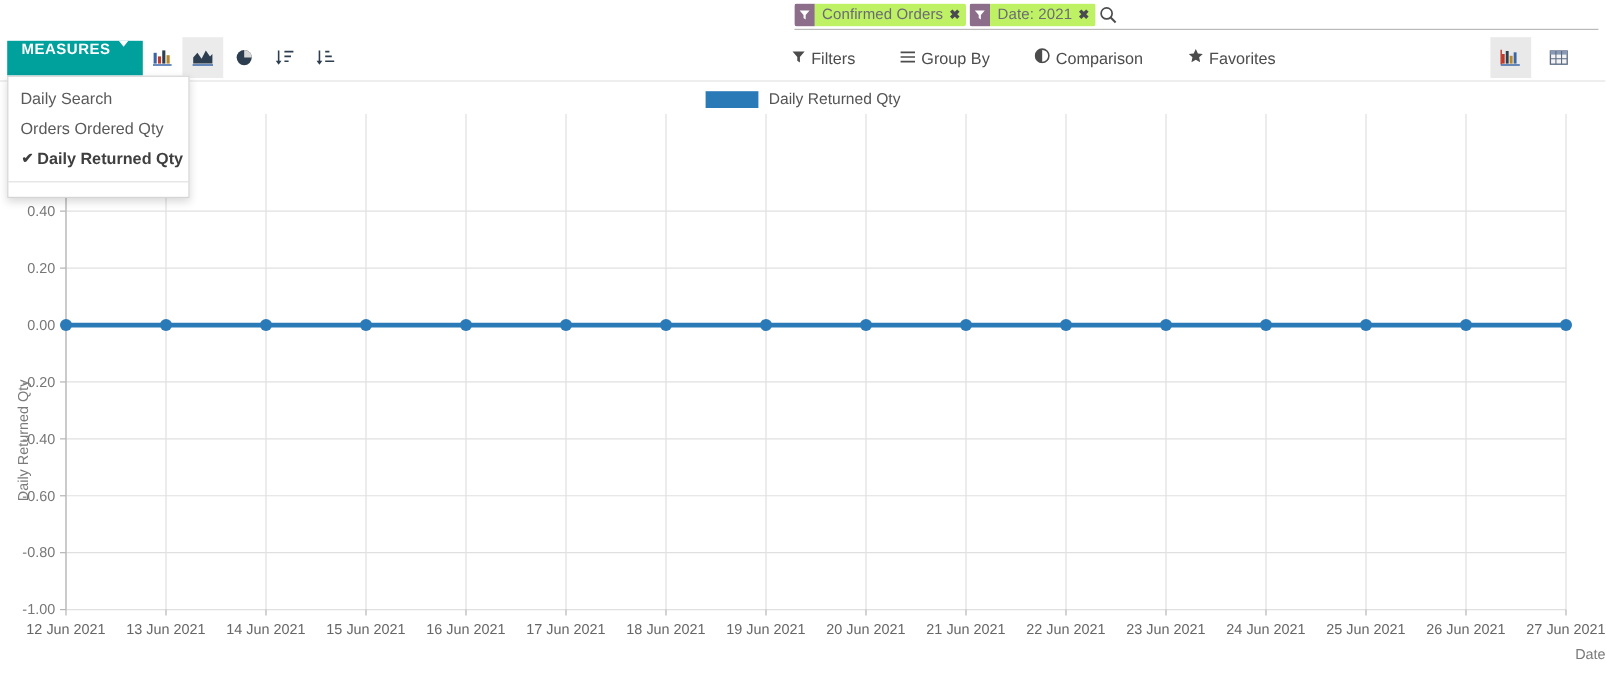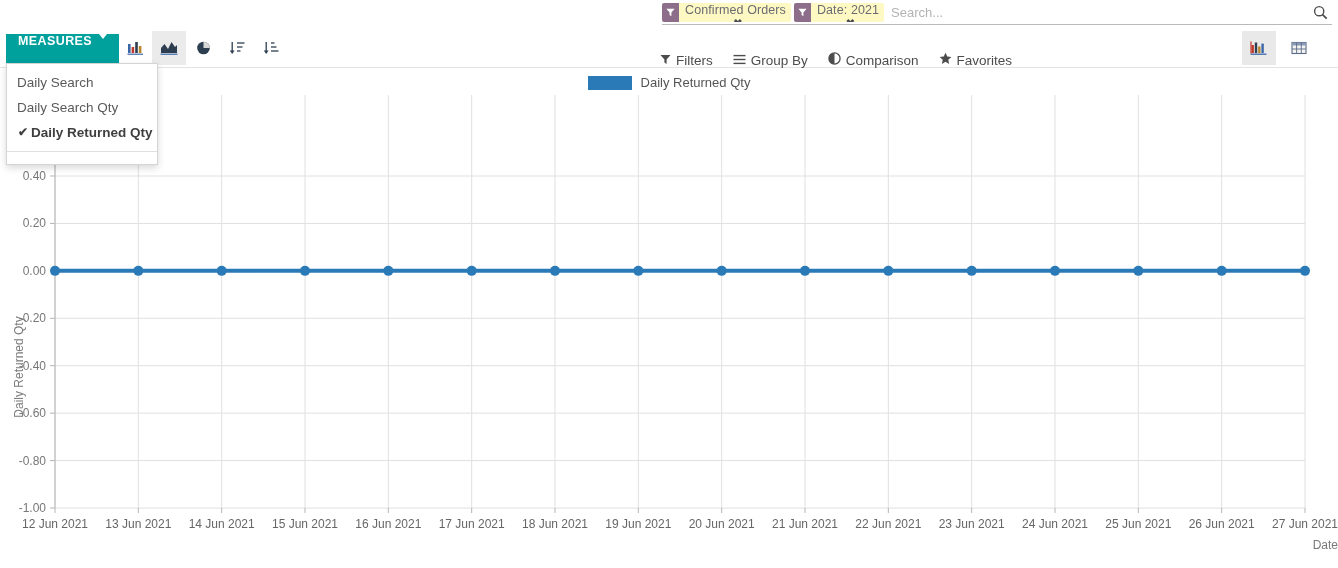--- a/index.html
+++ b/index.html
@@ -52,28 +52,27 @@
     background: #8d6e8a;
     color: #ffffff;
     display: flex;
     align-items: center;
     justify-content: center;
     width: 17px;
     font-size: 10px;
     line-height: 1;
   }
   .facet-label {
-    background: #fef9c3;
+    background: #bef264;
     color: #6b6b73;
     display: flex;
     align-items: center;
     padding: 0 5px 0 6px;
     white-space: nowrap;
     letter-spacing: 0.1px;
-    flex-direction: column;
   }
   .facet-close {
     color: #4a4a52;
     font-size: 11px;
     margin-left: 5px;
     font-weight: bold;
   }
   .search-input {
     border: none;
     outline: none;
@@ -140,22 +139,22 @@
     border: none;
     cursor: pointer;
   }
   .icon-btn.active { background: #ebebeb; }
 
   .mid-btns {
     position: absolute;
     left: 660px; top: 0px;
     height: 40px;
     display: flex;
-    align-items: flex-end;
-    gap: 20px;
+    align-items: center;
+    gap: 37px;
   }
   .mid-btn {
     display: flex;
     align-items: center;
     gap: 5px;
     font-size: 13.5px;
     color: #4c4c4c;
     cursor: pointer;
     white-space: nowrap;
     font-weight: 500;
@@ -281,21 +280,20 @@
         <svg width="9" height="9" viewBox="0 0 12 12" aria-hidden="true">
           <polygon points="0.5,1 11.5,1 7.2,6 7.2,11 4.8,9.4 4.8,6" fill="#ffffff"></polygon>
         </svg>
       </span>
       <span class="facet-label">
         <span>Date: 2021</span>
         <span class="facet-close">✖</span>
       </span>
     </div>
 
-    <input class="search-input" type="text" placeholder="Search..." style="">
 
     <span class="search-magnifier">
       <svg width="15" height="15" viewBox="0 0 16 16" aria-hidden="true">
         <circle cx="6.6" cy="6.6" r="4.9" fill="none" stroke="#4c4c4c" stroke-width="1.5"></circle>
         <line x1="10.2" y1="10.2" x2="14.6" y2="14.6" stroke="#4c4c4c" stroke-width="1.8"></line>
       </svg>
     </span>
   </div>
 </div>
 
@@ -413,21 +411,21 @@
         <line x1="2" y1="9" x2="16" y2="9" stroke="#5a6b86" stroke-width="0.9"></line>
       </svg>
     </button>
   </div>
 
   <div class="dropdown">
     <div class="dd-item">
       <span class="dd-label">Daily Search</span>
     </div>
     <div class="dd-item">
-      <span class="dd-label">Daily Search Qty</span>
+      <span class="dd-label">Orders Ordered Qty</span>
     </div>
     <div class="dd-item selected">
       <span class="dd-check">✔</span>
       <span class="dd-label">Daily Returned Qty</span>
     </div>
     <div class="dd-sep"></div>
   </div>
 </div>
 
 <div class="chart-wrap">

